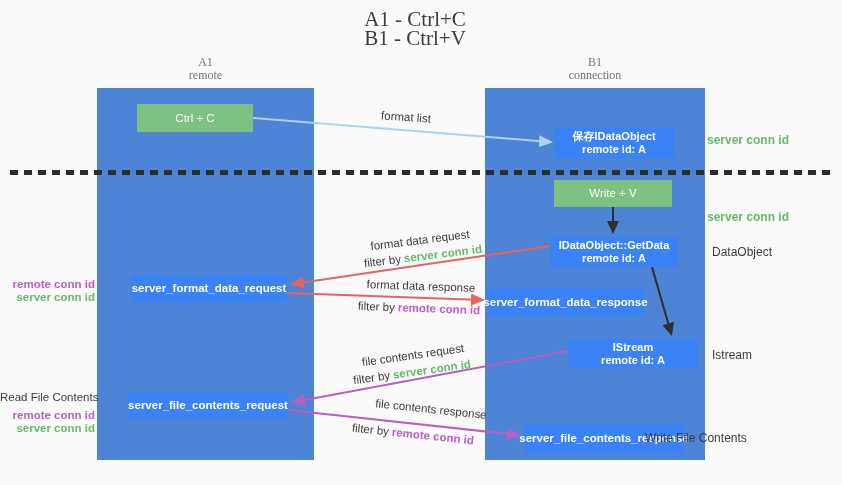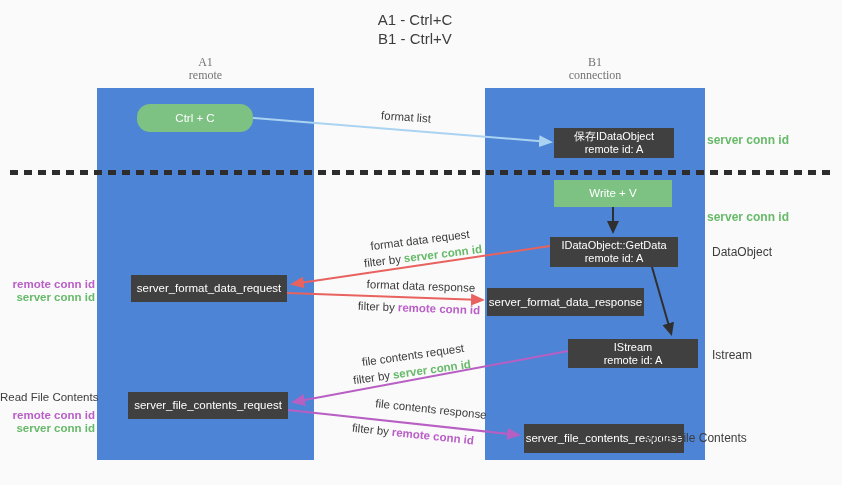--- a/index.html
+++ b/index.html
@@ -5,30 +5,30 @@
   * { margin:0; padding:0; box-sizing:border-box; }
   html,body { background:#fafafa; font-family:"Liberation Sans", sans-serif; }
   .canvas { position:relative; width:842px; height:485px; background:#fafafa; overflow:hidden; }
 
   .lane { position:absolute; background:#4d84d5; z-index:1; }
   .dashes { position:absolute; height:5px; z-index:2;
             background:repeating-linear-gradient(90deg,#2d2d2d 0 8px,transparent 8px 14px); }
   .arrows { position:absolute; left:0; top:0; z-index:3; }
 
   .title { position:absolute; left:330px; top:10px; width:170px; text-align:center;
-           color:#3d3d3d; font-size:15px; line-height:19px; z-index:4; }
+           color:#3d3d3d; font-size:21px; line-height:19px; z-index:4;font-family:Liberation Serif, serif; }
   .lane-header { position:absolute; text-align:center; color:#737373;
                  font-size:12px; line-height:13px; z-index:4;font-family:Liberation Serif, serif; }
 
   .node { position:absolute; z-index:4; color:#ffffff; display:flex; flex-direction:column;
           align-items:center; justify-content:center; text-align:center;
           font-size:11.5px; line-height:13px; }
   .node.two { font-size:11px; line-height:13px; }
   .green-box { background:#7dc283; }
-  .orange-box { background:#404040; }
+  .orange-box { background:#3b82f6;font-weight:bold; }
 
   .flabel { position:absolute; z-index:4; font-size:11.5px; color:#3d3d3d;
             width:160px; text-align:center; white-space:nowrap; }
   .r-n7 { transform:rotate(-7deg); }
   .r-n8 { transform:rotate(-8deg); }
   .r-p2 { transform:rotate(2deg); }
   .r-p4 { transform:rotate(4deg); }
   .r-p6 { transform:rotate(6deg); }
 
   .green-t { color:#67ba69; font-weight:bold; }
@@ -81,21 +81,21 @@
     </defs>
     <line x1="253" y1="118" x2="550" y2="142" stroke-width="2" marker-end="url(#m-blue)" stroke="#a9d3f1"></line>
     <line x1="613" y1="207" x2="613" y2="231" stroke-width="2" marker-end="url(#m-black)" stroke="#2f2f2f"></line>
     <line x1="652" y1="267" x2="671" y2="333" stroke-width="2" marker-end="url(#m-black)" stroke="#2f2f2f"></line>
     <line x1="550" y1="246" x2="293" y2="284" stroke-width="2" marker-end="url(#m-red)" stroke="#e8625f"></line>
     <line x1="287" y1="293" x2="482" y2="300" stroke-width="2" marker-end="url(#m-red)" stroke="#e8625f"></line>
     <line x1="568" y1="351" x2="294" y2="402" stroke-width="2" marker-end="url(#m-purple)" stroke="#b85fc4"></line>
     <line x1="288" y1="410" x2="518" y2="435" stroke-width="2" marker-end="url(#m-purple)" stroke="#b85fc4"></line>
   </svg>
 
-  <div class="node green-box" style="left:137px;top:104px;width:116px;height:28px;border-radius:13px;">
+  <div class="node green-box" style="left:137px;top:104px;width:116px;height:28px;">
     <div>Ctrl + C</div>
   </div>
 
   <div class="node orange-box two" style="left:554px;top:128px;width:120px;height:30px;">
     <div>保存IDataObject</div>
     <div>remote id: A</div>
   </div>
 
   <div class="node green-box" style="left:554px;top:180px;width:118px;height:27px;">
     <div>Write + V</div>

